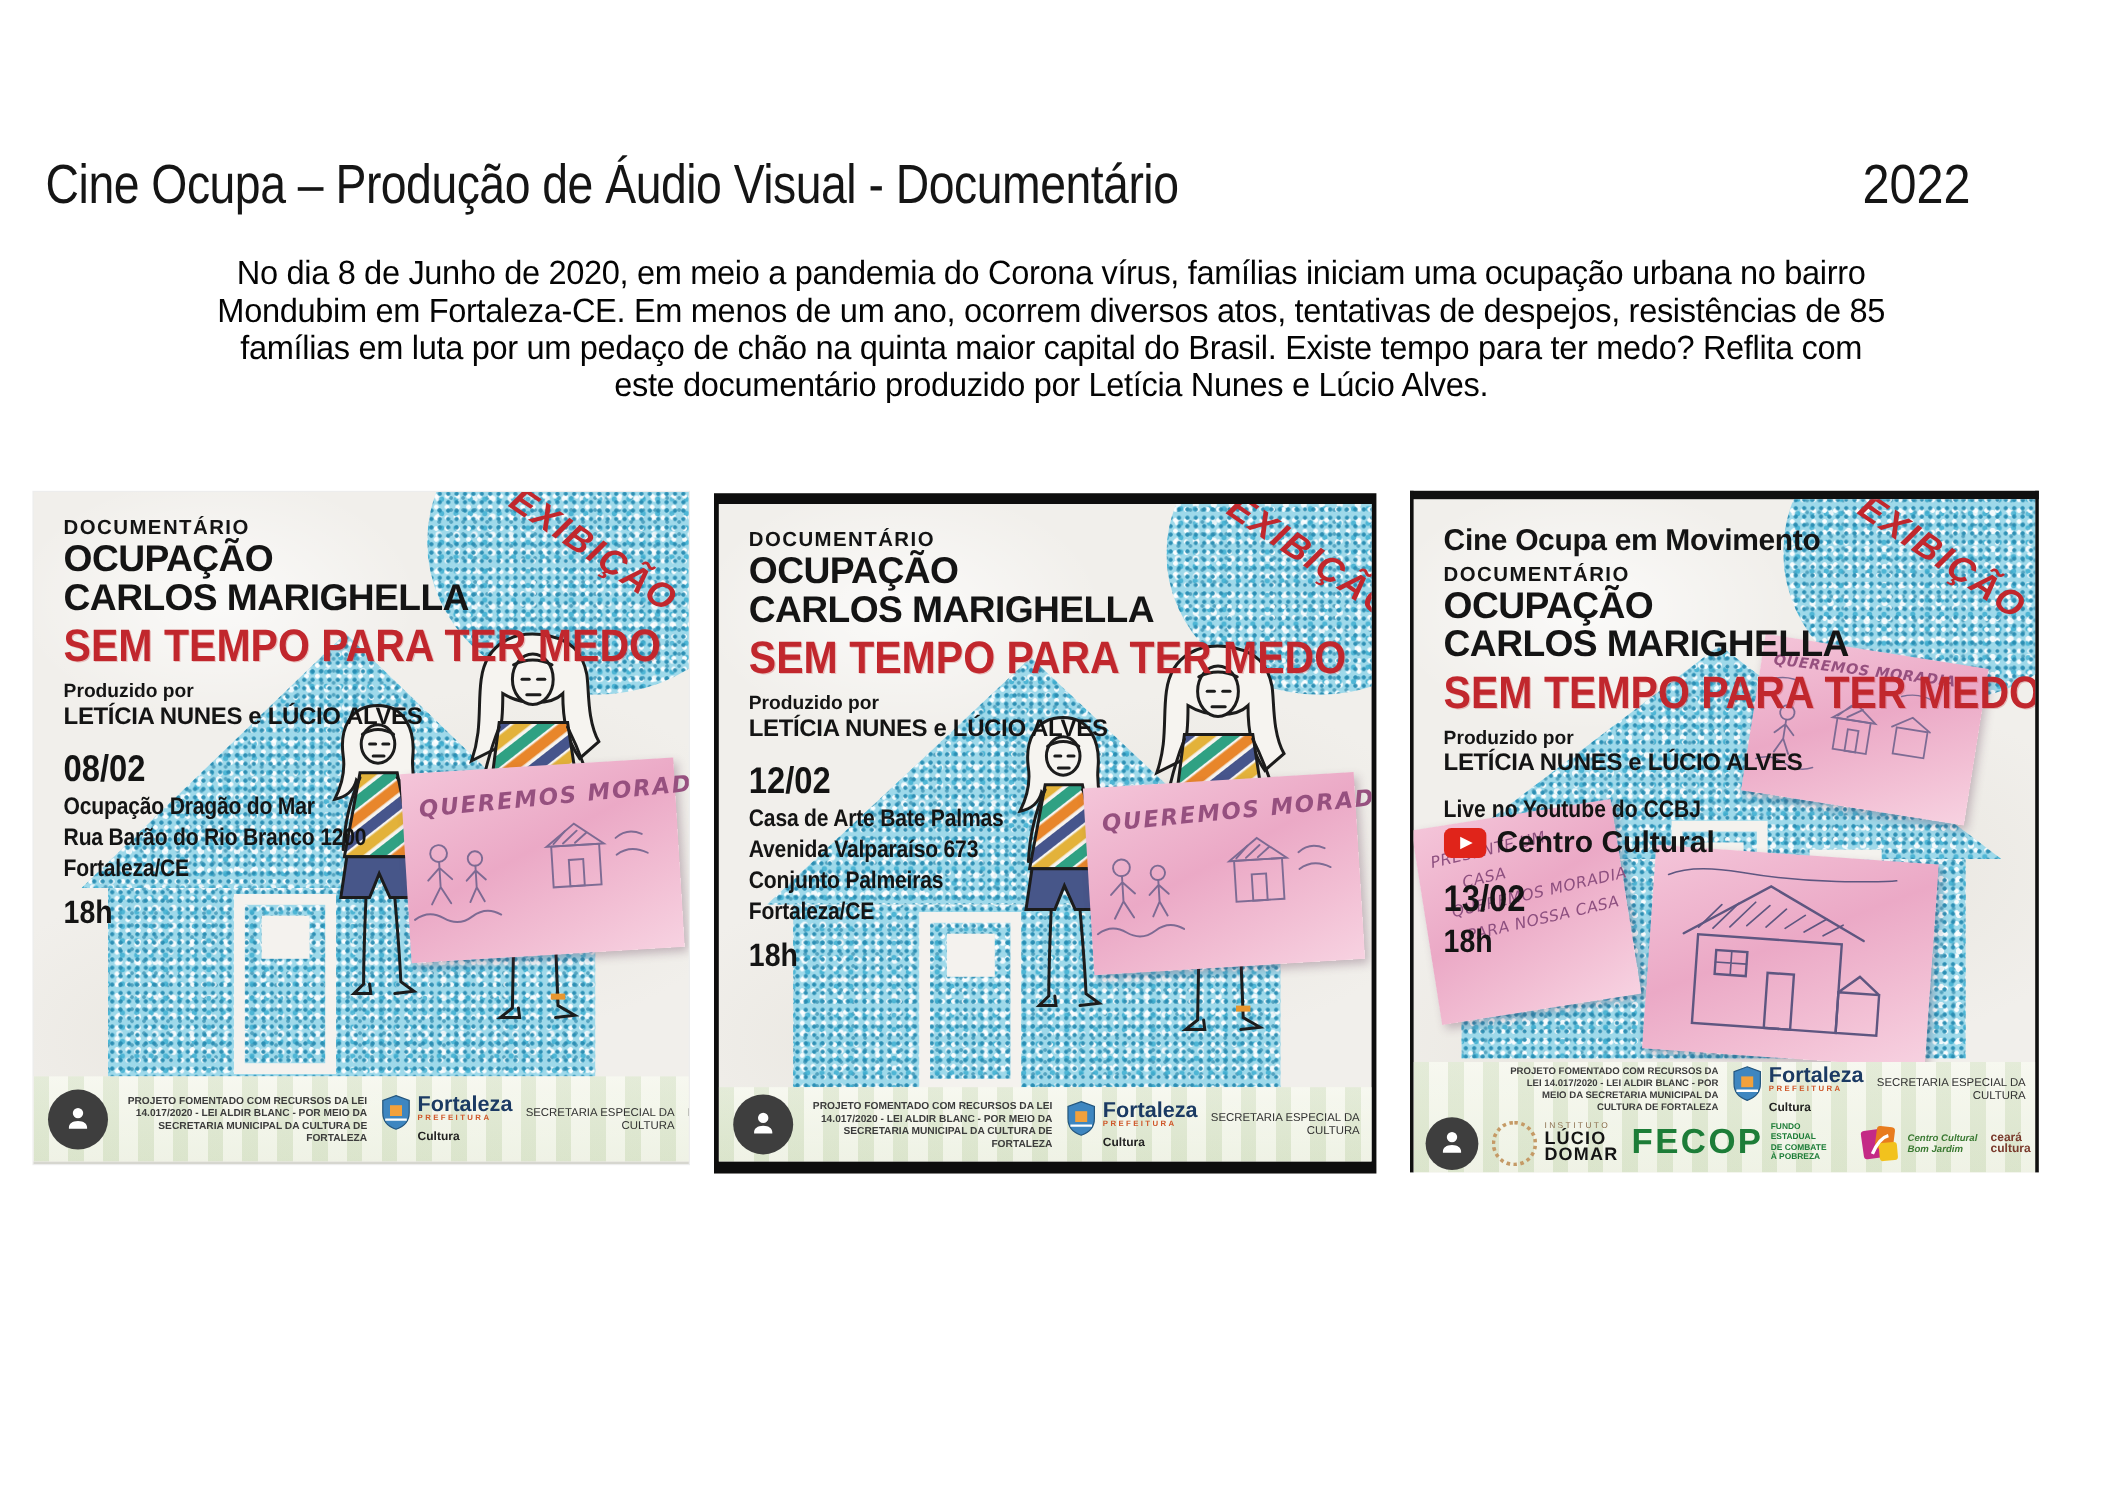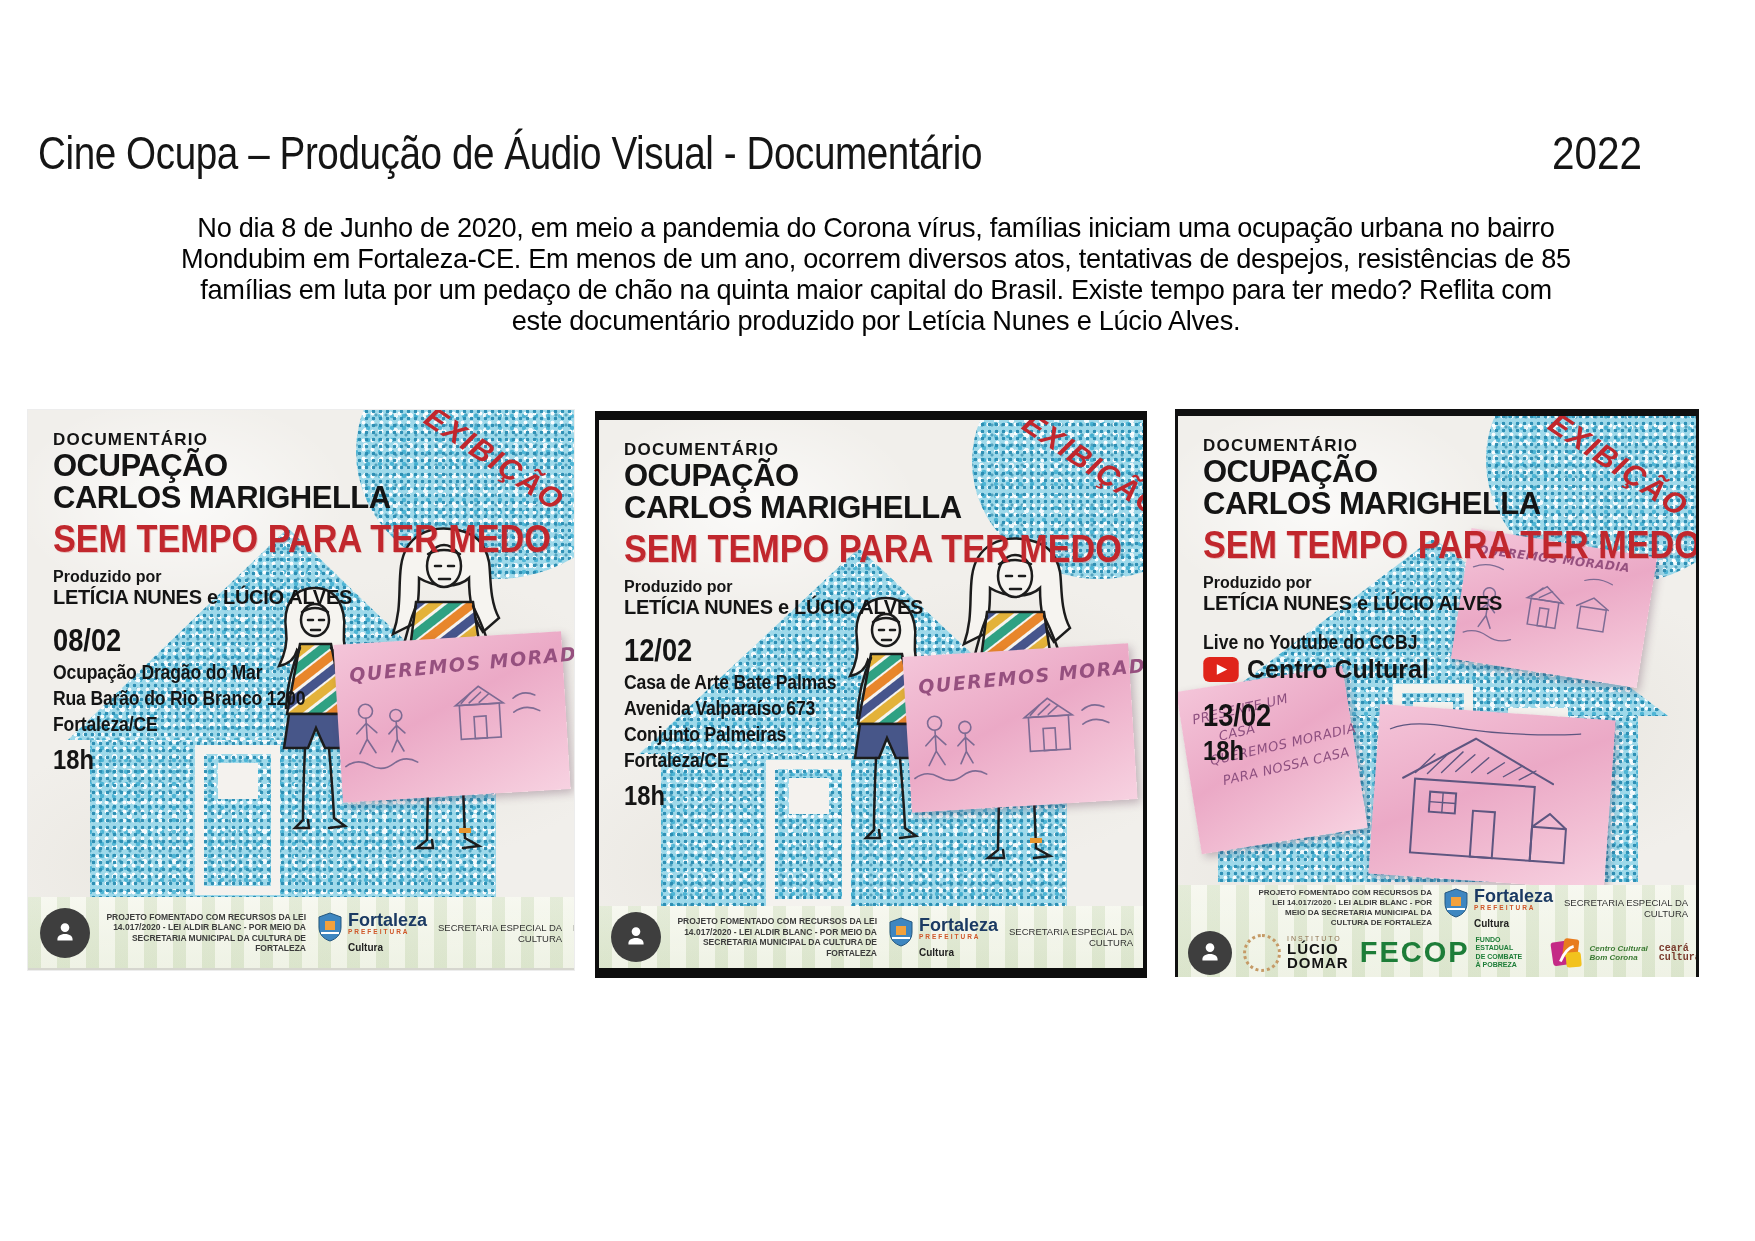--- a/index.html
+++ b/index.html
@@ -111,21 +111,21 @@
   .sunburst{width:38px;height:38px;border-radius:50%;border:3px dotted #c59a66;box-sizing:border-box;}
   .drg-k{font-size:7px;letter-spacing:2px;color:#8c6f4e;}
   .drg-n{font-size:15px;font-weight:bold;color:#141414;line-height:14px;letter-spacing:1px;}
   .lfe{display:flex;align-items:center;gap:6px;flex:0 0 auto;}
   .fecop-name{font-size:29px;font-weight:bold;color:#1d7d38;letter-spacing:2px;}
   .fecop-sub{font-size:7px;font-weight:bold;color:#1d7d38;line-height:8.5px;width:62px;}
   .lbj{display:flex;align-items:center;gap:5px;flex:0 0 auto;}
   .lbj svg{width:36px;height:36px;}
   .bj-text{font-size:8px;font-style:italic;color:#3b7a33;line-height:9px;font-weight:bold;}
   .lcc{display:flex;align-items:center;gap:4px;flex:0 0 auto;}
-  .cc-text{font-size:10px;font-weight:bold;color:#7a3b2d;line-height:9px;font-family:Liberation Mono, monospace;}
+  .cc-text{font-size:10px;font-weight:bold;color:#7a3b2d;line-height:9px;}
 
   .doodle{display:block;}
 </style>
 </head>
 <body>
 
 <svg width="0" height="0" style="position:absolute">
   <defs>
     <pattern id="stripes" width="46" height="46" patternUnits="userSpaceOnUse" patternTransform="rotate(-38)">
       <rect width="46" height="46" fill="#f6f4f0"></rect>
@@ -406,20 +406,21 @@
           <rect x="40" y="72" width="120" height="74"></rect>
           <rect x="56" y="84" width="26" height="20"></rect>
             <path d="M69 84 V104 M56 94 H82" stroke-width="1.4"></path>
           <rect x="100" y="100" width="22" height="46"></rect>
           <path d="M160 112 h34 v34 h-34 z M160 112 l17 -14 l17 14"></path>
         </g>
       </svg>
     </div>
 
     <div class="ptext">
+      <div class="kicker">Cine Ocupa em Movimento</div>
       <div class="cat">DOCUMENTÁRIO</div>
       <div class="big">OCUPAÇÃO</div>
       <div class="big">CARLOS MARIGHELLA</div>
       <div class="headline">SEM TEMPO PARA TER MEDO</div>
       <div class="prod">Produzido por</div>
       <div class="producers">LETÍCIA NUNES e LÚCIO ALVES</div>
       <div class="live cond">Live no Youtube do CCBJ</div>
       <div class="channel">
         <svg class="yt" viewBox="0 0 34 24">
           <rect width="34" height="24" rx="6" fill="#e0241a"></rect>
@@ -480,21 +481,21 @@
         </div>
         <div class="lbj">
           <svg viewBox="0 0 38 38">
             <rect x="3" y="7" width="19" height="25" rx="3" fill="#c42a86" transform="rotate(-8 12 19)"></rect>
             <rect x="15" y="4" width="16" height="20" rx="3" fill="#e87c1e" transform="rotate(7 23 14)"></rect>
             <rect x="18" y="18" width="16" height="16" rx="3" fill="#f2c21d" transform="rotate(-5 26 26)"></rect>
             <path d="M12 28 q6 -14 14 -16" stroke="#fff" stroke-width="3" fill="none"></path>
           </svg>
           <div class="bj-text">
             <div>Centro Cultural</div>
-            <div>Bom Corona</div>
+            <div>Bom Jardim</div>
           </div>
         </div>
         <div class="lcc">
           <div class="cc-text">
             <div>ceará</div>
             <div>cultura</div>
           </div>
 
         </div>
 

